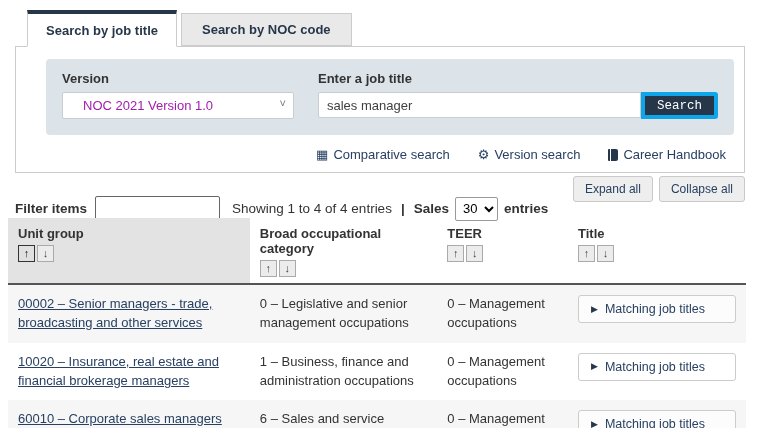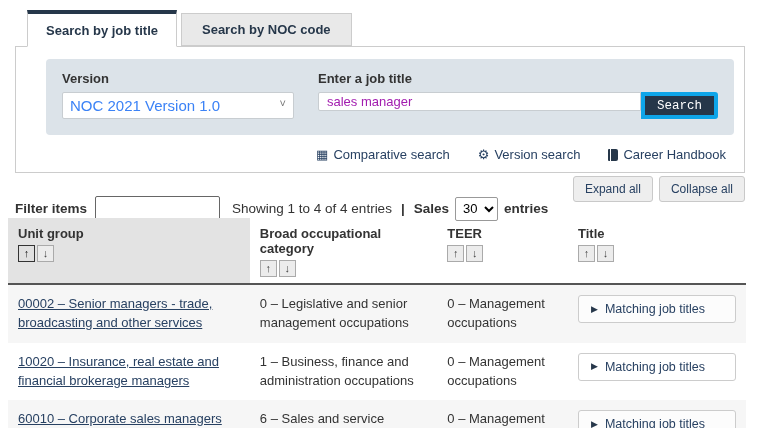--- a/index.html
+++ b/index.html
@@ -14,29 +14,29 @@
   .tab { font-size:13px; font-weight:bold; color:#26374a; padding:8px 18px; cursor:pointer;
          border:1px solid #ccc; margin-right:4px; }
   .tab.active { background:#fff; border-top:4px solid #26374a; border-bottom:1px solid #fff;
                 margin-bottom:-1px; padding-top:9px; }
   .tab.inactive { background:#e9e9e9; border-top:1px solid #ccc; padding:8px 20px; }
   .search-box { border:1px solid #ccc; padding:12px 10px 10px 10px; background:#fff; }
   .form-panel { background:#dce3e9; border-radius:4px; padding:12px 16px 16px 16px;
                 display:flex; gap:24px;margin-left:20px; }
   .field-label { font-size:13px; font-weight:bold; color:#333; margin-bottom:6px; display:block; }
   .version-group { width:232px; }
-  .version-select { width:100%; height:27px; font-size:15px; color:#3b82f6;
+  .version-select { width:100%; height:27px; font-size:13px; color:#a21caf;
                     border:1px solid #c8cdd1; background:#fff; border-radius:2px;
-                    padding:0 7px; appearance:none; -webkit-appearance:none;
+                    padding:0 20px; appearance:none; -webkit-appearance:none;
                     font-family:"Liberation Sans", sans-serif; }
   .select-wrap { position:relative; }
   .select-wrap .chev { position:absolute; right:8px; top:5px; font-size:11px; color:#777; pointer-events:none; }
   .jobtitle-group { flex:1; }
   .input-row { display:flex; }
-  .job-input { flex:1; height:19px; font-size:13px; color:#a21caf; border:1px solid #c8cdd1;
+  .job-input { flex:1; height:26px; font-size:13px; color:#404040; border:1px solid #c8cdd1;
                border-radius:2px 0 0 2px; padding:0 8px; font-family:"Liberation Sans", sans-serif; }
   .search-btn { height:27px; padding:0 12px; background:#26374a; color:#fff; font-size:12.5px;
                 border:4px solid #0ea5e9; border-radius:0 3px 3px 0; cursor:pointer;
                 font-family:Liberation Mono, monospace; }
   .links-row { display:flex; justify-content:flex-end; gap:28px; margin-top:12px; padding-right:8px; }
   .util-link { display:inline-flex; align-items:center; gap:5px; font-size:13px; color:#284162;
                cursor:pointer; text-decoration:none; }
   .grid-icon { font-size:13px; line-height:1; color:#284162; }
   .gear-icon { font-size:13px; line-height:1; color:#284162; }
   .book-icon { width:10px; height:12px; background:#26374a; border-radius:1px 2px 2px 1px;

